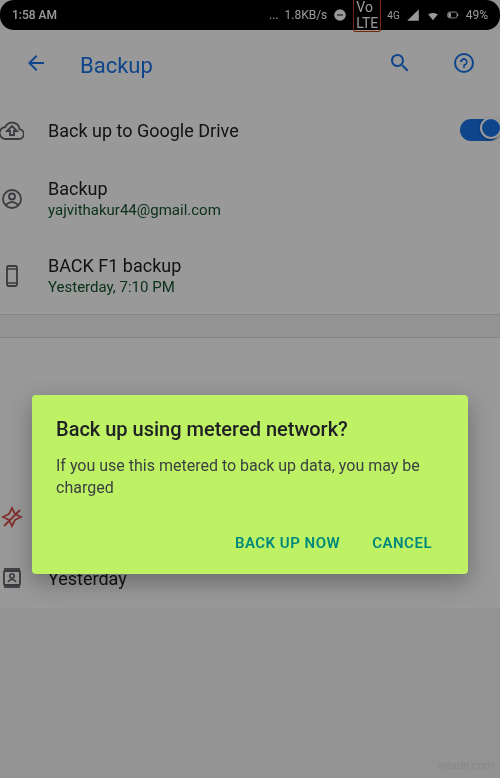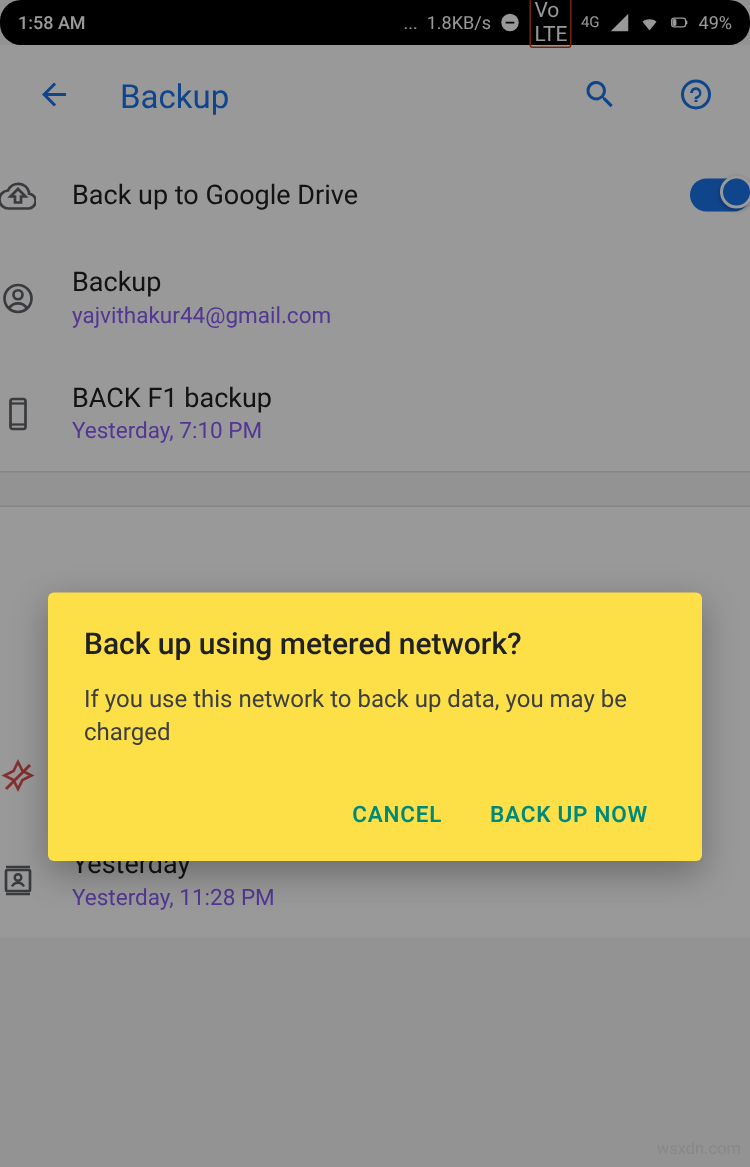--- a/index.html
+++ b/index.html
@@ -12,31 +12,31 @@
     
     .app-bar { height: 70px; background: #fff; display: flex; align-items: center; padding: 0 16px; gap: 24px; }
     .app-bar-title { flex: 1; font-size: 22px; color: #1a73e8; font-weight: 400; }
     .app-bar-icon { color: #1a73e8; padding: 8px; cursor: pointer; }
     
     .content { background: #fff; }
     .list-item { display: flex; padding: 18px 0; gap: 24px; align-items: center; }
     .list-icon { width: 24px; height: 24px; color: #5f6368; flex-shrink: 0; }
     .list-body { flex: 1; display: flex; flex-direction: column; gap: 2px; }
     .list-title { font-size: 18px; color: #202124; }
-    .list-subtitle { font-size: 15px; color: #8b5cf6; }
+    .list-subtitle { font-size: 15px; color: #14532d; }
     .list-trail { display: flex; align-items: center; }
     
     .switch { width: 40px; height: 22px; background: #1a73e8; border-radius: 11px; position: relative; }
     .switch-thumb { width: 22px; height: 22px; background: #1a73e8; border: 2px solid #fff; border-radius: 50%; position: absolute; right: -2px; top: -2px; box-shadow: 0 1px 3px rgba(0,0,0,0.3); }
     
     .divider-section { height: 24px; background: #f5f5f5; border-top: 1px solid #e0e0e0; border-bottom: 1px solid #e0e0e0; }
     
     .dim-overlay { position: absolute; top: 0; left: 0; right: 0; bottom: 0; background: rgba(0,0,0,0.4); }
     
-    .dialog { position: absolute; left: 32px; right: 32px; top: 395px; background: #fde047; border-radius: 4px; padding: 22px 24px 12px; box-shadow: 0 8px 24px rgba(0,0,0,0.3); }
+    .dialog { position: absolute; left: 32px; right: 32px; top: 395px; background: #bef264; border-radius: 4px; padding: 22px 24px 12px; box-shadow: 0 8px 24px rgba(0,0,0,0.3); }
     .dialog-title { font-size: 20px; color: #202124; font-weight: 500; margin-bottom: 14px; }
     .dialog-message { font-size: 16px; color: #3c4043; line-height: 1.4; margin-bottom: 24px; }
     .dialog-actions { display: flex; justify-content: flex-end; gap: 8px; }
     .dialog-btn { background: none; border: none; color: #00897b; font-size: 15px; font-weight: 600; padding: 10px 12px; cursor: pointer; letter-spacing: 0.5px; }
     
     .watermark { position: absolute; bottom: 6px; right: 6px; font-size: 11px; color: #888; }
 
     .mdi { fill: currentColor; }
   </style>
 </head>
@@ -154,29 +154,28 @@
       <svg class="mdi" viewBox="0 0 24 24">
           <rect x="4" y="5" width="16" height="14" rx="1" fill="none" stroke="#5f6368" stroke-width="1.8"></rect>
           <circle cx="12" cy="10" r="2.2" fill="none" stroke="#5f6368" stroke-width="1.6"></circle>
           <path d="M8 16c.8-1.5 2.3-2.5 4-2.5s3.2 1 4 2.5" fill="none" stroke="#5f6368" stroke-width="1.6"></path>
           <line x1="4" y1="3" x2="20" y2="3" stroke="#5f6368" stroke-width="1.8"></line>
           <line x1="4" y1="21" x2="20" y2="21" stroke="#5f6368" stroke-width="1.8"></line>
         </svg>
     </span>
     <div class="list-body">
       <span class="list-title">Yesterday</span>
-      <span class="list-subtitle">Yesterday, 11:28 PM</span>
     </div>
   </div>
 </div>
 
 <div class="dim-overlay"></div>
 
 <div class="dialog">
   <div class="dialog-title">Back up using metered network?</div>
-  <div class="dialog-message">If you use this network to back up data, you may be charged</div>
+  <div class="dialog-message">If you use this metered to back up data, you may be charged</div>
   <div class="dialog-actions">
+    <button class="dialog-btn">BACK UP NOW</button>
     <button class="dialog-btn">CANCEL</button>
-    <button class="dialog-btn">BACK UP NOW</button>
   </div>
 </div>
 
 <div class="watermark">wsxdn.com</div>
 
 </body></html>

